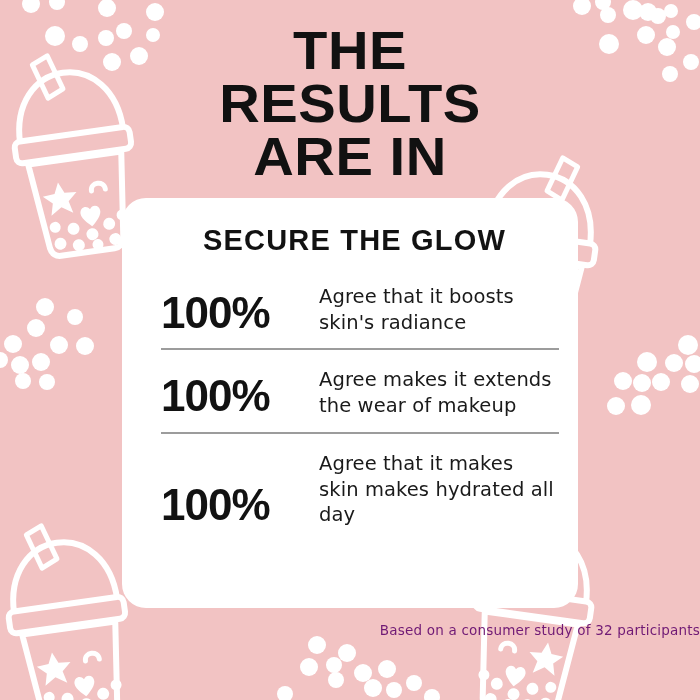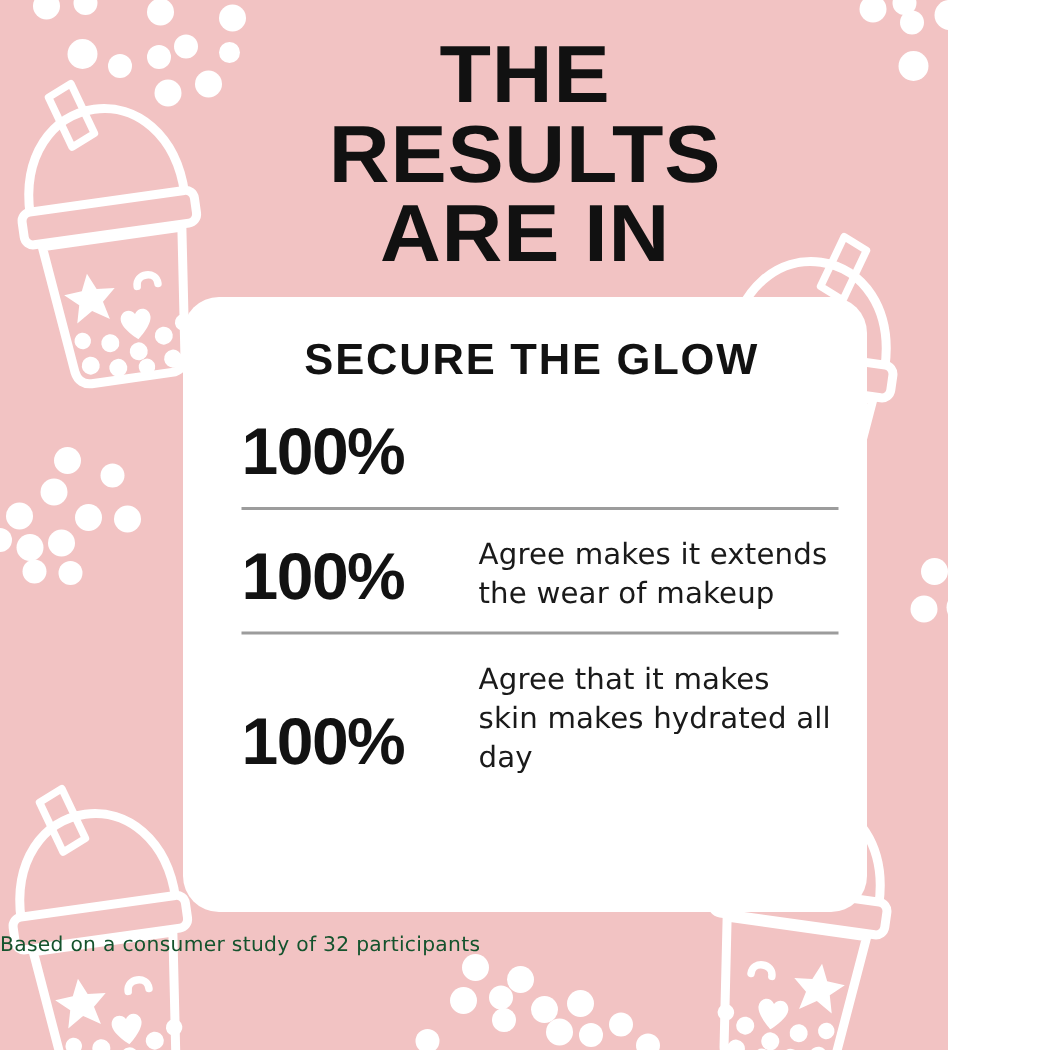--- a/index.html
+++ b/index.html
@@ -6,21 +6,21 @@
     margin: 0;
     padding: 0;
     background: #ffffff;
   }
   body {
     font-family: "DejaVu Sans", sans-serif;
   }
 
   #poster {
     position: relative;
-    width: 632px;
+    width: 700px;
     height: 700px;
     overflow: hidden;
     background: #f2c3c3;
   }
 
   
   .bg-layer {
     position: absolute;
     inset: 0;
     width: 700px;
@@ -106,22 +106,22 @@
     letter-spacing: 0.1px;
     padding-top: 4px;
   }
 
   
   .footnote {
     position: absolute;
     top: 622px;
     left: 0;
     width: 700px;
-    text-align: left;
-    color: #14532d;
+    text-align: right;
+    color: #701a75;
     font-family: "DejaVu Sans", sans-serif;
     font-size: 13.5px;
     letter-spacing: 0.2px;
     z-index: 7;
   }
 </style>
 </head>
 <body>
 
 <div id="poster">
@@ -252,20 +252,21 @@
   </div>
 
   <div class="card">
 
     <h2 class="card-title">SECURE THE GLOW</h2>
 
     <div class="stats">
 
       <div class="stat-row">
         <div class="stat-value">100%</div>
+        <div class="stat-desc">Agree that it boosts skin's radiance</div>
       </div>
 
       <div class="stat-row">
         <div class="stat-value">100%</div>
         <div class="stat-desc">Agree makes it extends the wear of makeup</div>
       </div>
 
       <div class="stat-row">
         <div class="stat-value">100%</div>
         <div class="stat-desc">Agree that it makes skin makes hydrated all day</div>

